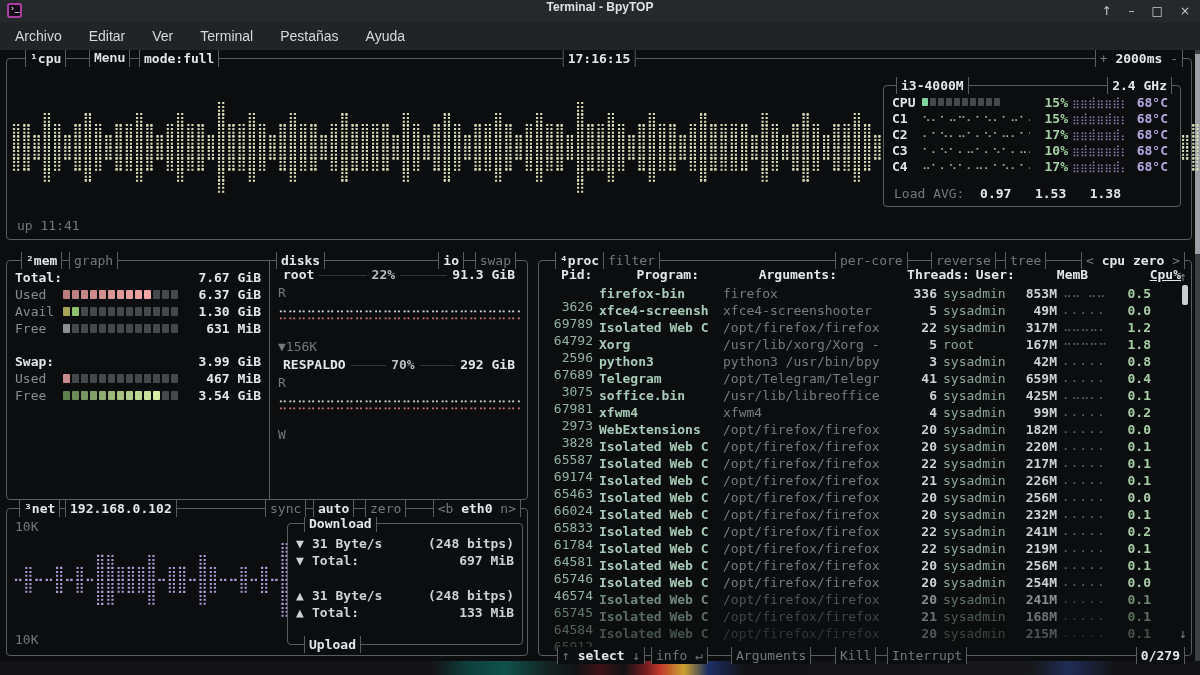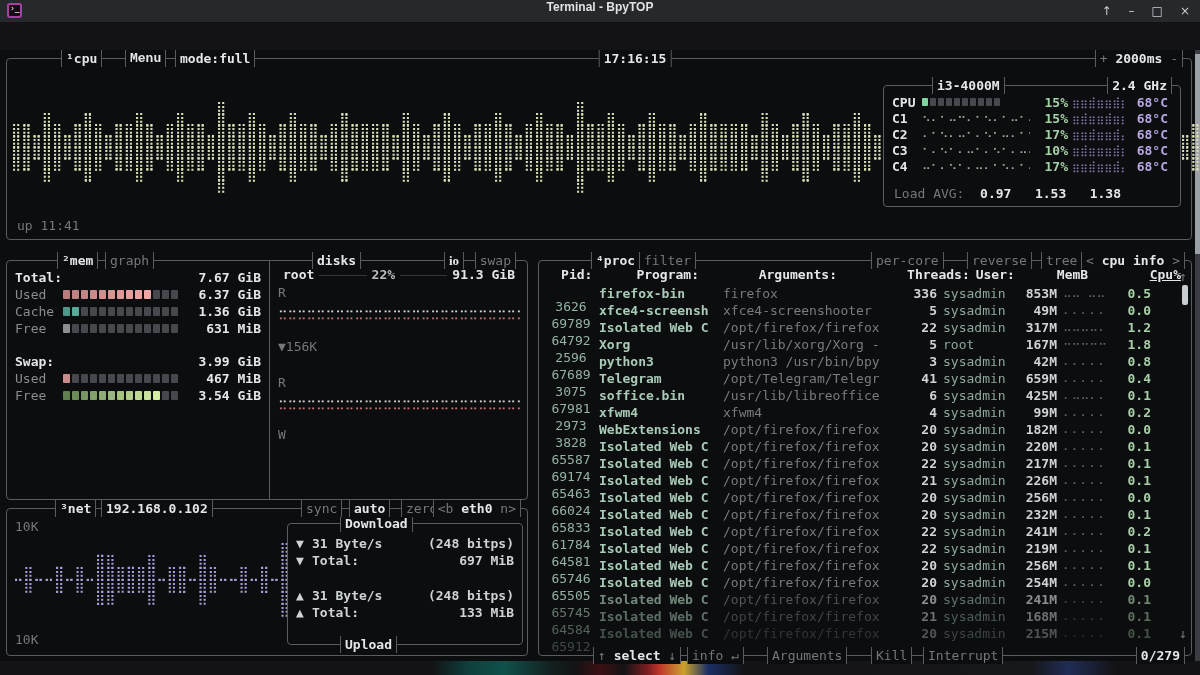--- a/index.html
+++ b/index.html
@@ -19,21 +19,21 @@
   .wbtn{color:#c9cdd0;font:400 12px "DejaVu Sans",sans-serif;}
   .menubar{position:absolute;top:22px;left:0;right:0;height:28px;background:#212427;display:flex;
            align-items:center;gap:27px;padding:0 15px;color:#d6d9da;font:400 14px "Liberation Sans",sans-serif;}
 
   
   .term{position:absolute;top:50px;left:0;width:1200px;height:612px;background:#0c0d0f;
         color:#ced3d4;font:700 13px "DejaVu Sans Mono",monospace;}
   .tbox{position:absolute;border:1px solid #585d62;border-radius:4px;}
   .tag{position:absolute;top:-9px;height:17px;line-height:17px;background:#0c0d0f;padding:0 4px;
        border-left:1px solid #585d62;border-right:1px solid #585d62;white-space:pre;
-       color:#e3e7e8;font-weight:700;z-index:6;font-size:13px;margin-left:36px;}
+       color:#e3e7e8;font-weight:700;z-index:6;font-size:13px;}
   .btag{top:auto;bottom:-9px;}
   .dim{color:#73787c;font-weight:400;}
   .white{color:#e3e7e8;font-weight:700;}
 
   .wave{position:absolute;margin:0;white-space:pre;z-index:1;font-weight:400;}
   .cpu-wave{left:4px;top:44px;font-size:14px;line-height:11px;color:#d6deb6;}
   .net-wave{left:6px;top:34px;font-size:14px;line-height:12px;color:#a79ed6;}
   .uptime{position:absolute;left:10px;bottom:6px;}
 
   
@@ -83,21 +83,21 @@
   #proc-rows{position:absolute;left:0;right:0;top:24px;}
   .prow{display:flex;align-items:center;height:17px;padding:0 10px;}
   .h-pid{width:44px;text-align:right;}
   .h-prog{width:118px;margin-left:38px;}
   .h-args{width:140px;}
   .h-thr{width:68px;text-align:right;}
   .h-user{width:68px;}
   .h-mem{width:40px;text-align:right;}
   .h-graph{width:48px;}
   .h-cpu{width:34px;text-align:right;text-decoration:underline;}
-  .c-pid{width:44px;text-align:center;color:#95b3a3;font-weight:400;margin-top:26px;}
+  .c-pid{width:44px;text-align:right;color:#95b3a3;font-weight:400;margin-top:26px;}
   .c-prog{width:118px;color:#a9cbb8;}
   .c-args{width:172px;color:#777c80;font-weight:400;}
   .c-thr{width:36px;text-align:right;color:#ced3d4;}
   .c-user{width:68px;color:#8ca79b;font-weight:400;}
   .c-mem{width:40px;text-align:right;color:#ced3d4;}
   .c-graph{width:48px;color:#5c6166;font-weight:400;font-size:12px;}
   .c-cpu{width:34px;text-align:right;color:#a9cfa9;}
   .fade1{opacity:.65;}  .fade2{opacity:.5;}  .fade3{opacity:.35;}
   .scroll-up{position:absolute;right:4px;top:8px;}
   .scroll-down{position:absolute;right:4px;bottom:14px;}
@@ -120,20 +120,28 @@
     <span class="term-icon"></span>
     <span class="title">Terminal - BpyTOP</span>
     <span class="controls">
       <span class="wbtn">↑</span>
       <span class="wbtn">–</span>
       <span class="wbtn">□</span>
       <span class="wbtn">×</span>
     </span>
   </div>
 
+  <div class="menubar" id="menubar">
+      <span>Archivo</span>
+      <span>Editar</span>
+      <span>Ver</span>
+      <span>Terminal</span>
+      <span>Pestañas</span>
+      <span>Ayuda</span>
+    </div>
 
   <div class="term">
 
     <div class="tbox" id="cpu-box" style="left:6px;top:8px;width:1186px;height:182px;">
       <span class="tag" style="left:18px;">¹cpu</span>
       <span class="tag" style="left:82px;font-family:Liberation Mono, monospace;">Menu</span>
       <span class="tag" style="left:132px;">mode:full</span>
       <span class="tag" style="left:50%;transform:translateX(-50%);">17:16:15</span>
       <span class="tag" style="right:8px;"><span class="dim">+</span> <span>2000ms</span> <span class="dim">-</span></span>
 
@@ -214,37 +222,37 @@
                 <i class="mblk" style="display: inline-block; background: rgb(229, 157, 157);"></i>
                 <i class="mblk" style="display: inline-block; background: rgb(236, 161, 161);"></i>
                 <i class="mblk" style="display: inline-block; background: rgb(242, 166, 166);"></i>
                 <i class="mblk" style="display: inline-block;"></i>
                 <i class="mblk" style="display: inline-block;"></i>
                 <i class="mblk" style="display: inline-block;"></i>
               </span>
               <span class="mval">6.37 GiB</span>
             </div>
             <div class="mrow">
-              <span class="mlabel">Cache</span>
+              <span class="mlabel">Avail</span>
               <span class="meter">
-                <i class="mblk" style="display: inline-block; background: rgb(78, 150, 138);"></i>
-                <i class="mblk" style="display: inline-block; background: rgb(88, 170, 155);"></i>
+                <i class="mblk" style="display: inline-block; background: rgb(168, 164, 85);"></i>
+                <i class="mblk" style="display: inline-block; background: rgb(143, 192, 108);"></i>
                 <i class="mblk" style="display: inline-block;"></i>
                 <i class="mblk" style="display: inline-block;"></i>
                 <i class="mblk" style="display: inline-block;"></i>
                 <i class="mblk" style="display: inline-block;"></i>
                 <i class="mblk" style="display: inline-block;"></i>
                 <i class="mblk" style="display: inline-block;"></i>
                 <i class="mblk" style="display: inline-block;"></i>
                 <i class="mblk" style="display: inline-block;"></i>
                 <i class="mblk" style="display: inline-block;"></i>
                 <i class="mblk" style="display: inline-block;"></i>
                 <i class="mblk" style="display: inline-block;"></i>
               </span>
-              <span class="mval">1.36 GiB</span>
+              <span class="mval">1.30 GiB</span>
             </div>
             <div class="mrow">
               <span class="mlabel">Free</span>
               <span class="meter">
                 <i class="mblk" style="display: inline-block; background: rgb(139, 144, 148);"></i>
                 <i class="mblk" style="display: inline-block;"></i>
                 <i class="mblk" style="display: inline-block;"></i>
                 <i class="mblk" style="display: inline-block;"></i>
                 <i class="mblk" style="display: inline-block;"></i>
                 <i class="mblk" style="display: inline-block;"></i>
@@ -301,33 +309,39 @@
                 <i class="mblk" style="display: inline-block;"></i>
                 <i class="mblk" style="display: inline-block;"></i>
               </span>
               <span class="mval">3.54 GiB</span>
             </div>
           </div>
       </div>
 
       <div class="dcol">
         <span class="tag" style="left:6px;top:-9px;">disks</span>
-        <span class="tag" style="right:64px;top:-9px;font-family:Liberation Serif, serif;">io</span>
+        <span class="tag" style="right:64px;top:-9px;">io</span>
         <span class="tag dim" style="right:12px;top:-9px;">swap</span>
 
         <div class="dtitle" style="top:6px;">
             <i class="dline"></i>
             <span class="white">root</span>
             <span class="dpct">22%</span>
             <span class="white">91.3 GiB</span>
           </div>
         <span class="dabs dim" style="top:24px;">R</span>
         <div class="band w" style="top:48px;">⠒⠒⠒⠒⠒⠒⠒⠒⠒⠒⠒⠒⠒⠒⠒⠒⠒⠒⠒⠒⠒⠒⠒⠒⠒⠒⠒⠒⠒⠒</div>
         <div class="band r" style="top:55px;">⠒⠒⠒⠒⠒⠒⠒⠒⠒⠒⠒⠒⠒⠒⠒⠒⠒⠒⠒⠒⠒⠒⠒⠒⠒⠒⠒⠒⠒⠒</div>
         <span class="dabs dim" style="top:78px;">▼156K</span>
+        <div class="dtitle" style="top:96px;">
+            <i class="dline"></i>
+            <span class="white">RESPALDO</span>
+            <span class="dpct">70%</span>
+            <span class="white">292 GiB</span>
+          </div>
         <span class="dabs dim" style="top:114px;">R</span>
         <div class="band w" style="top:138px;">⠒⠒⠒⠒⠒⠒⠒⠒⠒⠒⠒⠒⠒⠒⠒⠒⠒⠒⠒⠒⠒⠒⠒⠒⠒⠒⠒⠒⠒⠒</div>
         <div class="band r" style="top:145px;">⠒⠒⠒⠒⠒⠒⠒⠒⠒⠒⠒⠒⠒⠒⠒⠒⠒⠒⠒⠒⠒⠒⠒⠒⠒⠒⠒⠒⠒⠒</div>
         <span class="dabs dim" style="top:166px;">W</span>
       </div>
     </div>
 
     <div class="tbox" id="net-box" style="left:6px;top:458px;width:522px;height:148px;">
       <span class="tag" style="left:12px;">³net</span>
       <span class="tag" style="left:58px;">192.168.0.102</span>
@@ -374,21 +388,21 @@
           </div>
       </div>
     </div>
 
     <div class="tbox" id="proc-box" style="left:538px;top:210px;width:654px;height:396px;">
       <span class="tag" style="left:16px;">⁴proc</span>
       <span class="tag dim" style="left:64px;">filter</span>
       <span class="tag dim" style="left:296px;">per-core</span>
       <span class="tag dim" style="left:392px;">reverse</span>
       <span class="tag dim" style="left:466px;">tree</span>
-      <span class="tag" style="right:6px;"><span class="dim">&lt;</span> <span>cpu info</span> <span class="dim">&gt;</span></span>
+      <span class="tag" style="right:6px;"><span class="dim">&lt;</span> <span>cpu zero</span> <span class="dim">&gt;</span></span>
 
       <div class="phead">
         <span class="h-pid white">Pid:</span>
         <span class="h-prog white">Program:</span>
         <span class="h-args white">Arguments:</span>
         <span class="h-thr white">Threads:</span>
         <span class="h-user white">User:</span>
         <span class="h-mem white">MemB</span>
         <span class="h-graph"></span>
         <span class="h-cpu white">Cpu%</span>
@@ -560,21 +574,21 @@
             <span class="c-pid">65746</span>
             <span class="c-prog">Isolated Web C</span>
             <span class="c-args">/opt/firefox/firefox</span>
             <span class="c-thr">20</span>
             <span class="c-user">sysadmin</span>
             <span class="c-mem">256M</span>
             <span class="c-graph">⠄⠄⠄⠄⠄</span>
             <span class="c-cpu">0.1</span>
           </div>
           <div class="prow">
-            <span class="c-pid">65505</span>
+            <span class="c-pid">46574</span>
             <span class="c-prog">Isolated Web C</span>
             <span class="c-args">/opt/firefox/firefox</span>
             <span class="c-thr">20</span>
             <span class="c-user">sysadmin</span>
             <span class="c-mem">254M</span>
             <span class="c-graph">⠄⠄⠄⠄⠄</span>
             <span class="c-cpu">0.0</span>
           </div>
           <div class="prow fade1">
             <span class="c-pid">65745</span>

